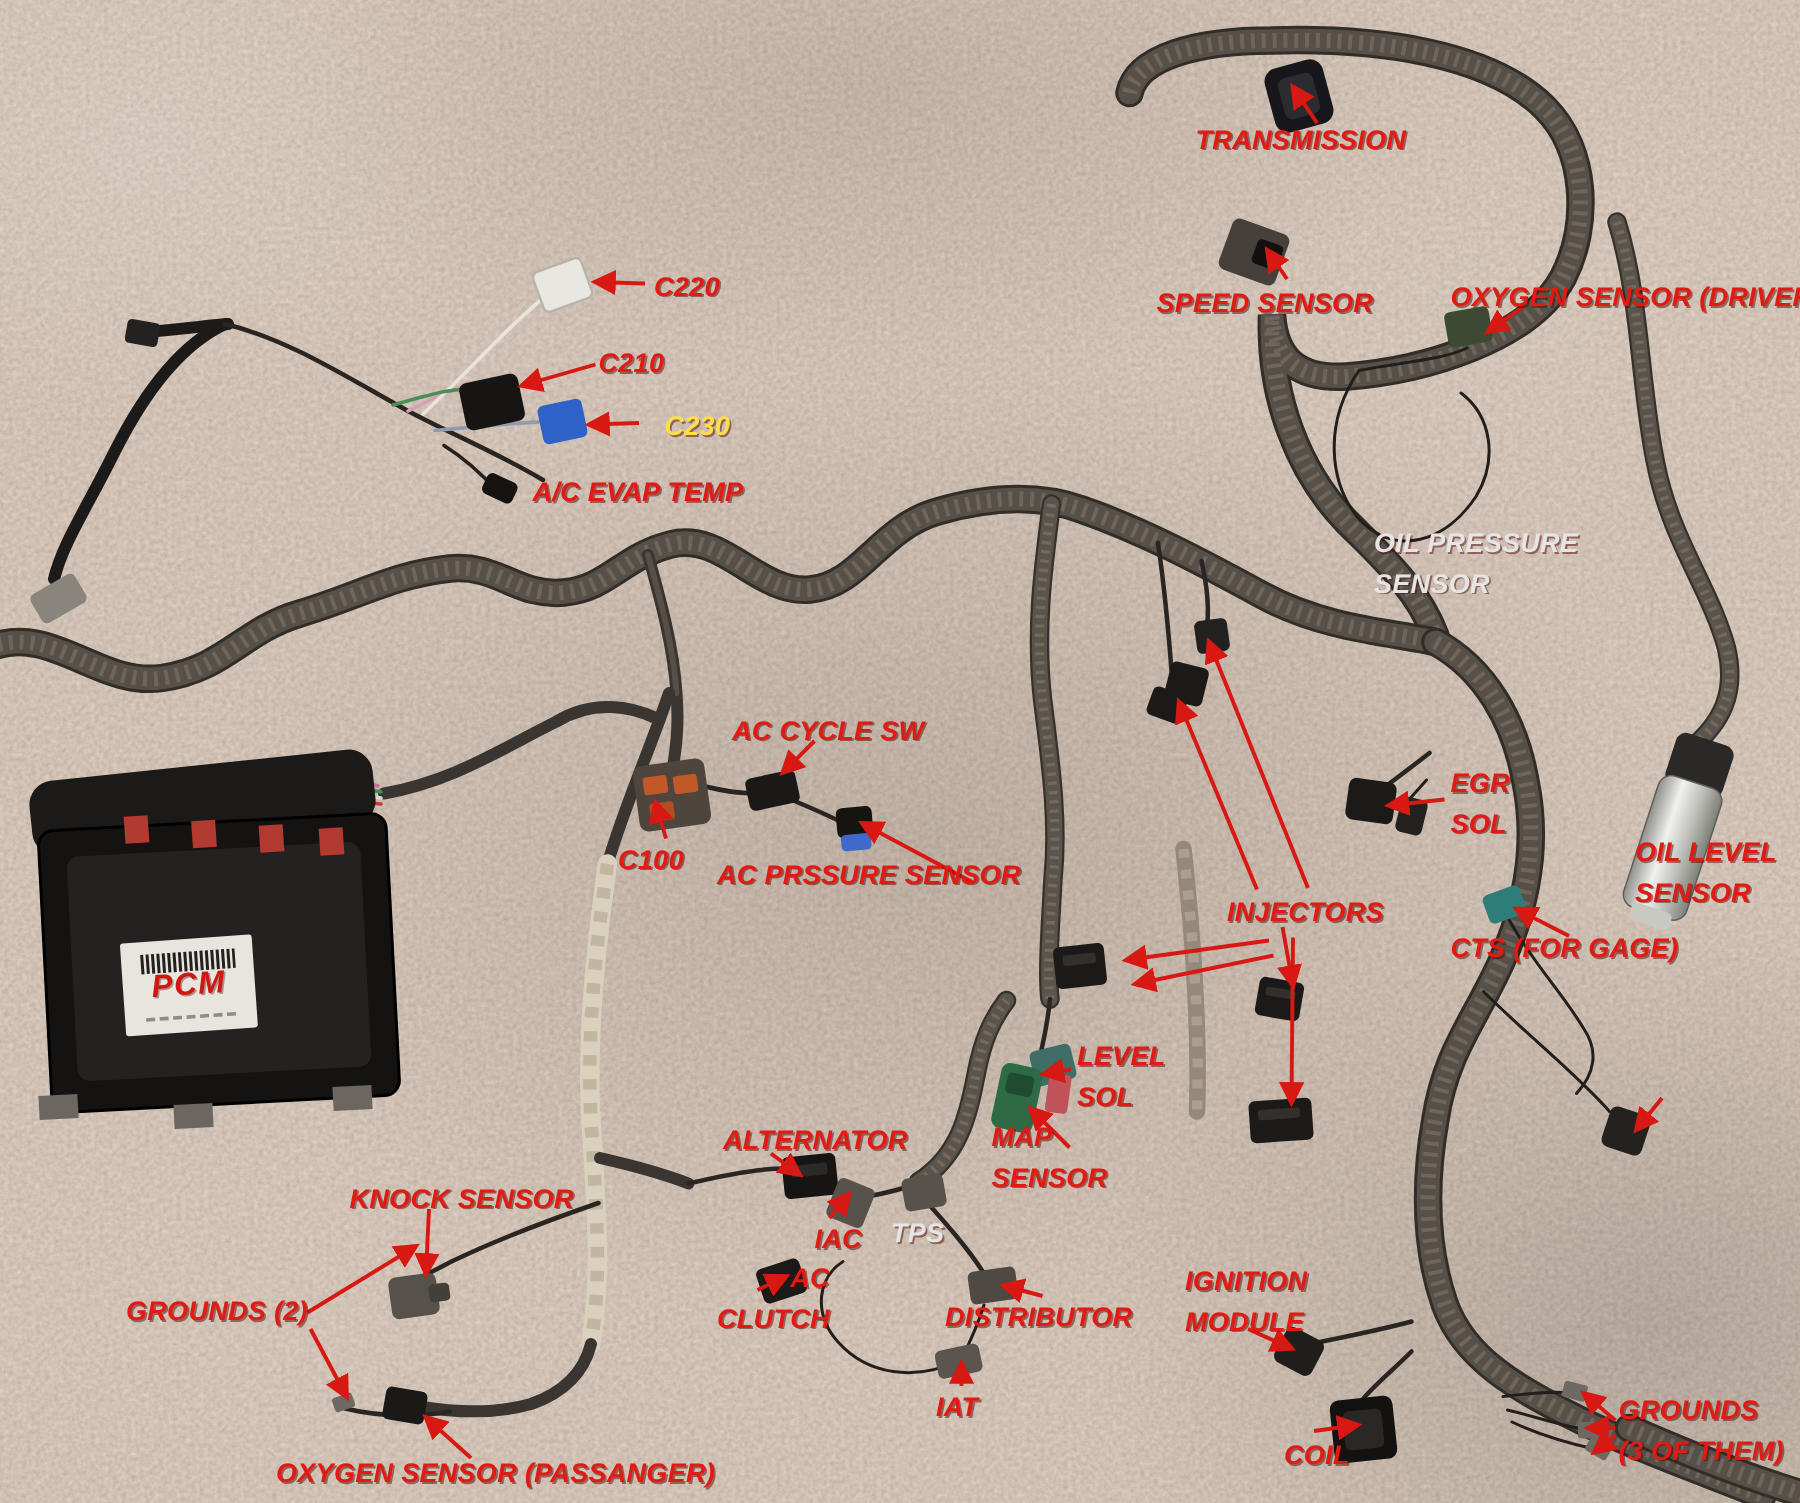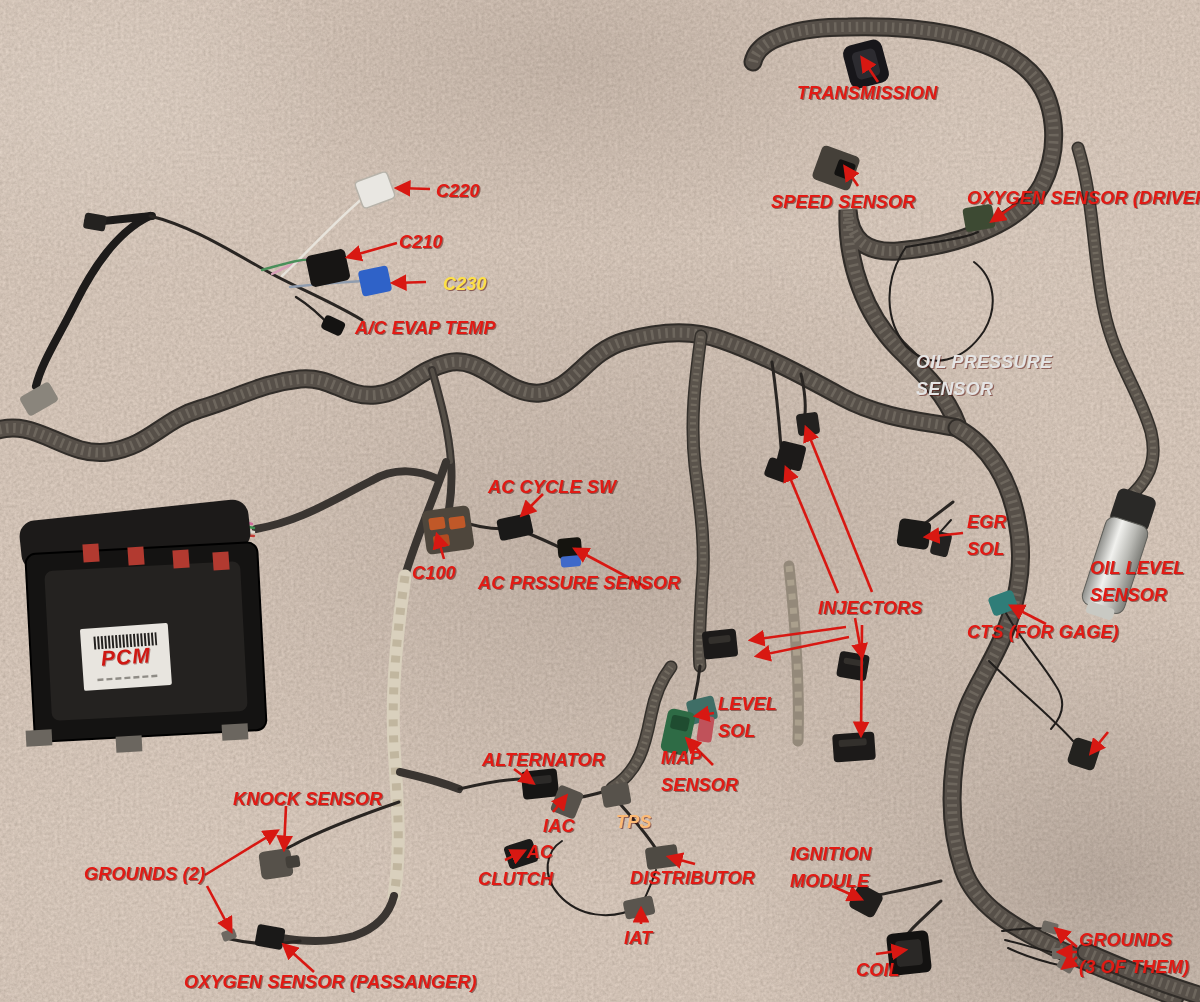--- a/index.html
+++ b/index.html
@@ -429,21 +429,21 @@
       <div class="lbl" style="left: 661px; top: 745px; color: rgb(226, 26, 20);">
         <div>MAP</div>
         <div>SENSOR</div>
       </div>
       <div class="lbl" style="left: 482px; top: 747px; color: rgb(226, 26, 20);">
         <div>ALTERNATOR</div>
       </div>
       <div class="lbl" style="left: 543px; top: 813px; color: rgb(226, 26, 20);">
         <div>IAC</div>
       </div>
-      <div class="lbl" style="left: 616px; top: 809px; color: #fdba74;">
+      <div class="lbl" style="left: 594px; top: 809px; color: #e5e5e5;">
         <div>TPS</div>
       </div>
       <div class="lbl" style="left: 233px; top: 786px; color: rgb(226, 26, 20);">
         <div>KNOCK SENSOR</div>
       </div>
       <div class="lbl" style="left: 84px; top: 861px; color: rgb(226, 26, 20);">
         <div>GROUNDS (2)</div>
       </div>
       <div class="lbl" style="left: 478px; top: 839px; color: rgb(226, 26, 20); text-align: right;">
         <div>AC</div>

